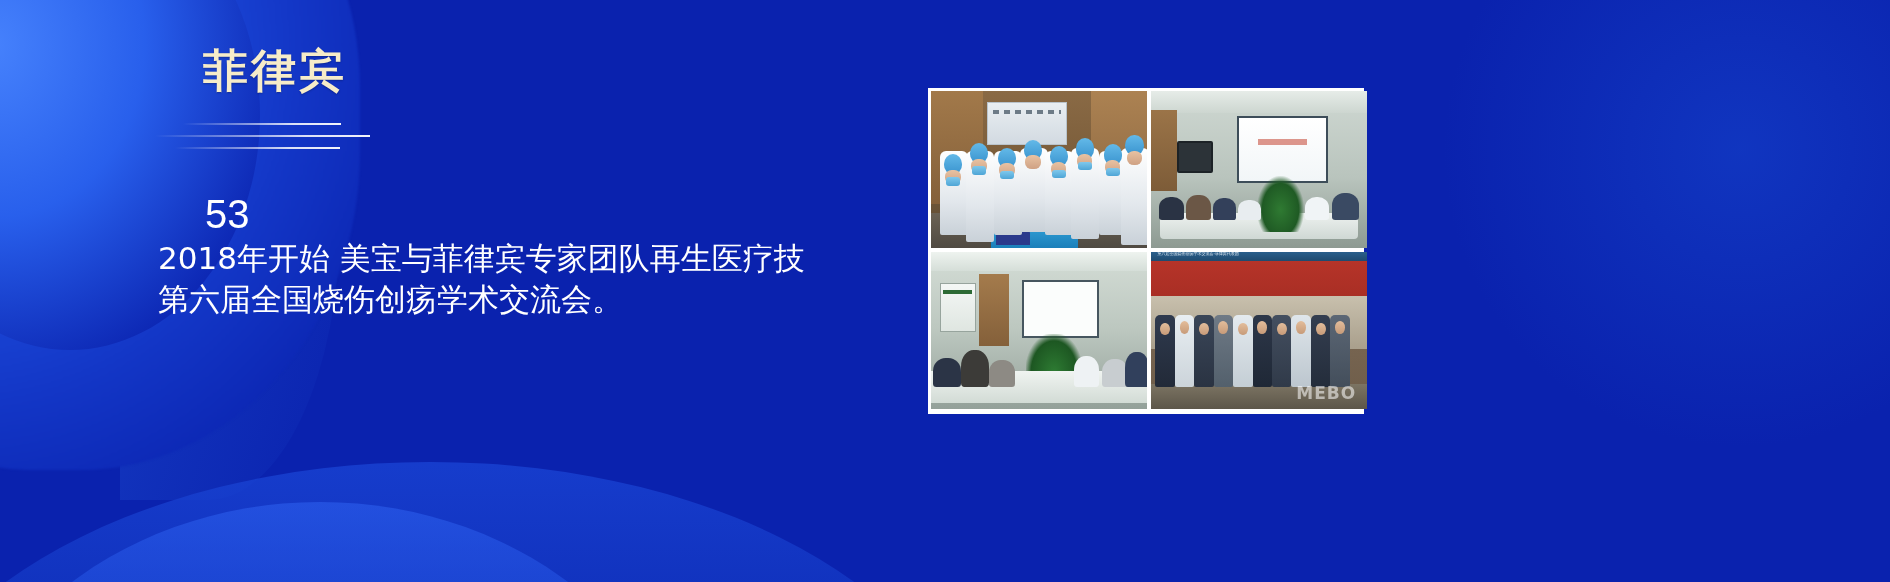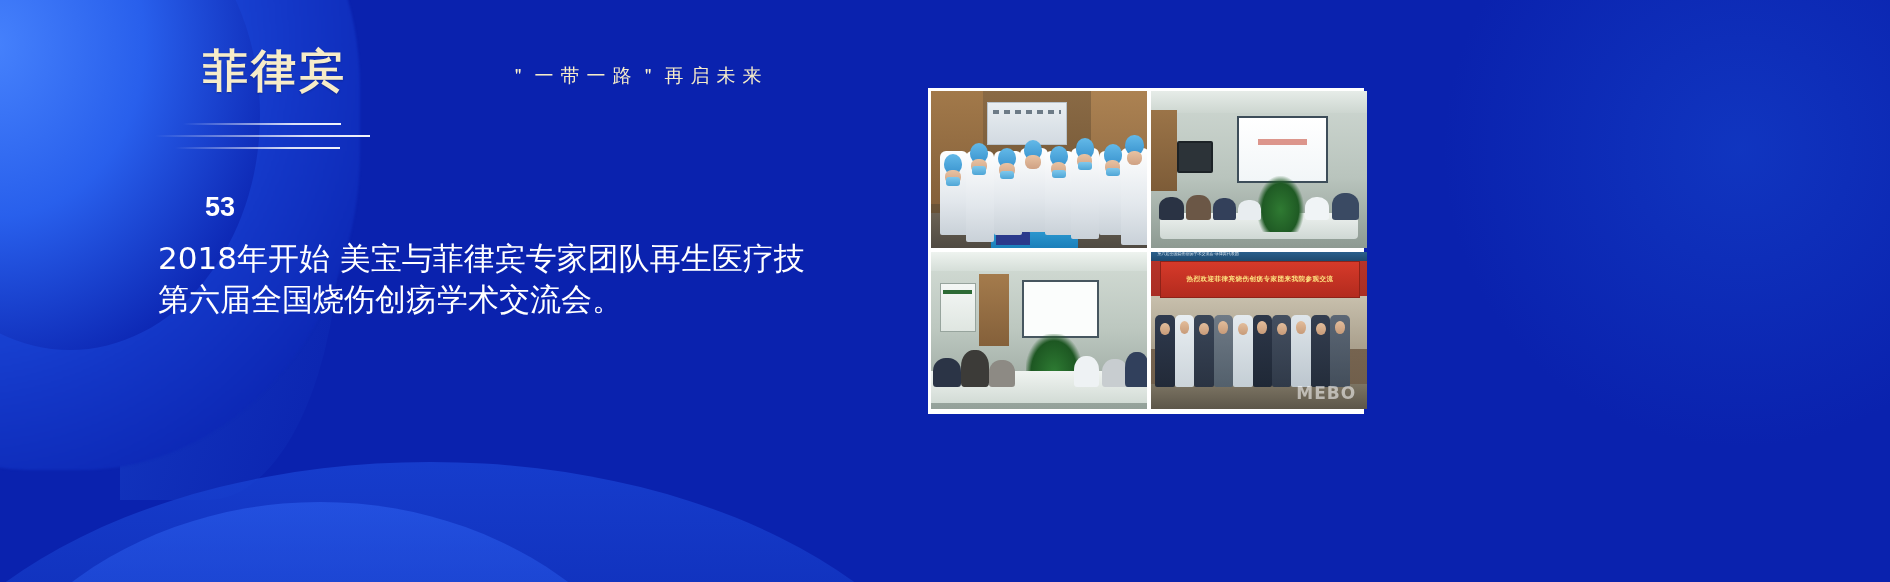--- a/index.html
+++ b/index.html
@@ -69,21 +69,21 @@
   .subtitle{
     position:absolute;left:460px;top:62px;width:350px;text-align:center;
     color:#f6ecc9;font-size:19px;line-height:26px;letter-spacing:7px;
     font-family:"DejaVu Sans","Liberation Sans",sans-serif;
     text-indent:7px;
   }
   .subtitle div{white-space:nowrap;}
 
   .item-number{
     position:absolute;left:205px;top:192px;
-    font-size:27px;font-weight:bold;color:#ffffff;letter-spacing:0px;
+    font-size:40px;font-weight:normal;color:#ffffff;letter-spacing:0px;
   }
   .body-text{
     position:absolute;left:158px;top:238px;width:700px;
     color:#ffffff;font-size:31px;line-height:41px;letter-spacing:0px;
     font-family:"DejaVu Sans","Liberation Sans",sans-serif;
   }
   .body-text div{white-space:nowrap;}
 
   
   .collage{
@@ -188,21 +188,20 @@
 
     <div class="country-title">菲律宾</div>
 
     <div class="deco-lines">
       <i class="l1"></i>
       <i class="l2"></i>
       <i class="l3"></i>
     </div>
 
     <div class="subtitle">
-      <div>＂一带一路＂再启未来</div>
     </div>
 
     <div class="item-number">53</div>
 
     <div class="body-text">
       <div>2018年开始  美宝与菲律宾专家团队再生医疗技</div>
       <div>第六届全国烧伤创疡学术交流会。</div>
     </div>
   </div>
 
@@ -280,23 +279,20 @@
         <div class="person" style="left:90%;width:11%;height:74%;background:#31405c;"></div>
       </div>
     </div>
 
     <div class="photo p4">
       <div class="topstrip">
         <span>第六届全国烧伤创疡学术交流会·菲律宾代表团</span>
       </div>
       <div class="wall"></div>
       <div class="ground"></div>
-      <div class="banner">
-        <span>热烈欢迎菲律宾烧伤创疡专家团来我院参观交流</span>
-      </div>
       <div class="suit" style="left:2%;background:linear-gradient(180deg,#2f3a4e 0%,#222a38 100%);"></div>
       <div class="suit" style="left:11%;background:linear-gradient(180deg,#e8eef2 0%,#ccd4da 100%);"></div>
       <div class="suit" style="left:20%;background:linear-gradient(180deg,#3a4658 0%,#2a3342 100%);"></div>
       <div class="suit" style="left:29%;background:linear-gradient(180deg,#6f7a86 0%,#53606c 100%);"></div>
       <div class="suit" style="left:38%;background:linear-gradient(180deg,#e4eaee 0%,#c4ced5 100%);"></div>
       <div class="suit" style="left:47%;background:linear-gradient(180deg,#2d3749 0%,#1f2836 100%);"></div>
       <div class="suit" style="left:56%;background:linear-gradient(180deg,#444f60 0%,#303a49 100%);"></div>
       <div class="suit" style="left:65%;background:linear-gradient(180deg,#dfe6eb 0%,#bcc6ce 100%);"></div>
       <div class="suit" style="left:74%;background:linear-gradient(180deg,#343e50 0%,#242d3b 100%);"></div>
       <div class="suit" style="left:83%;background:linear-gradient(180deg,#5c6775 0%,#434e5b 100%);"></div>

